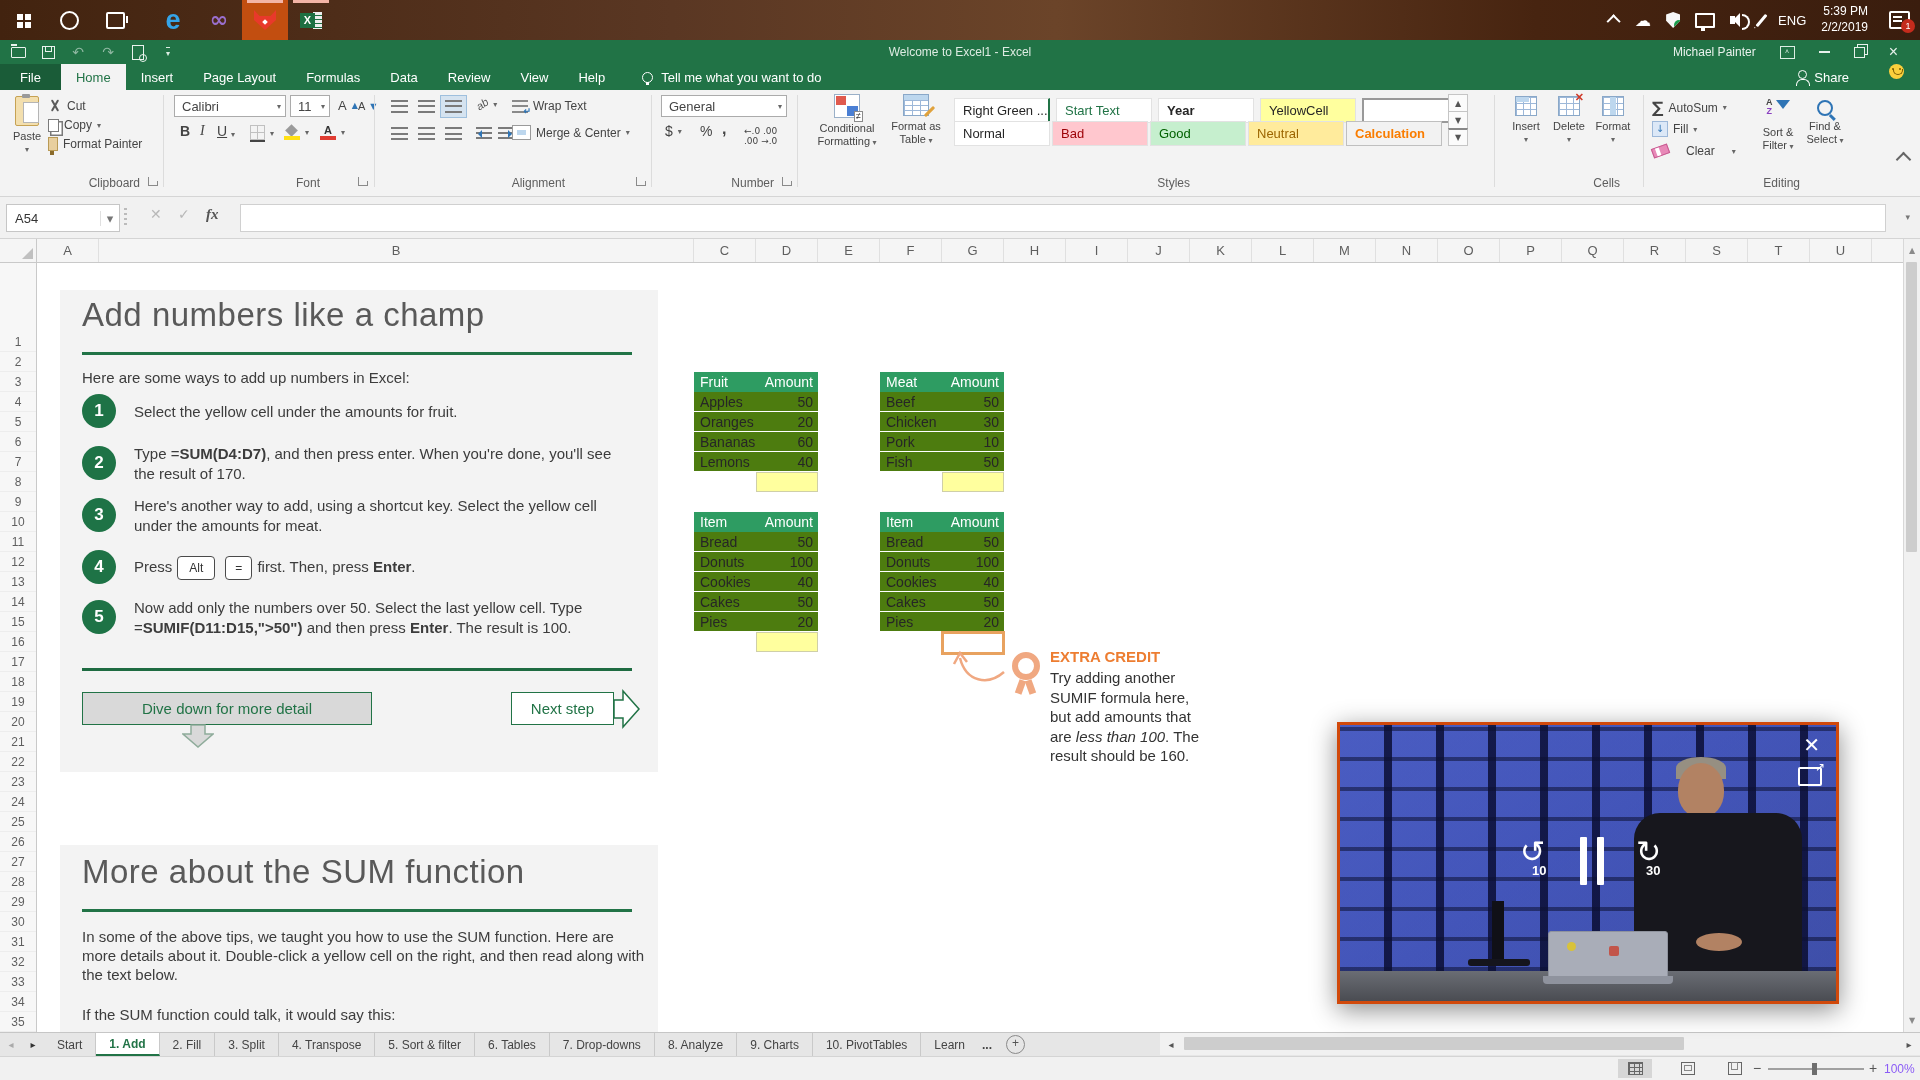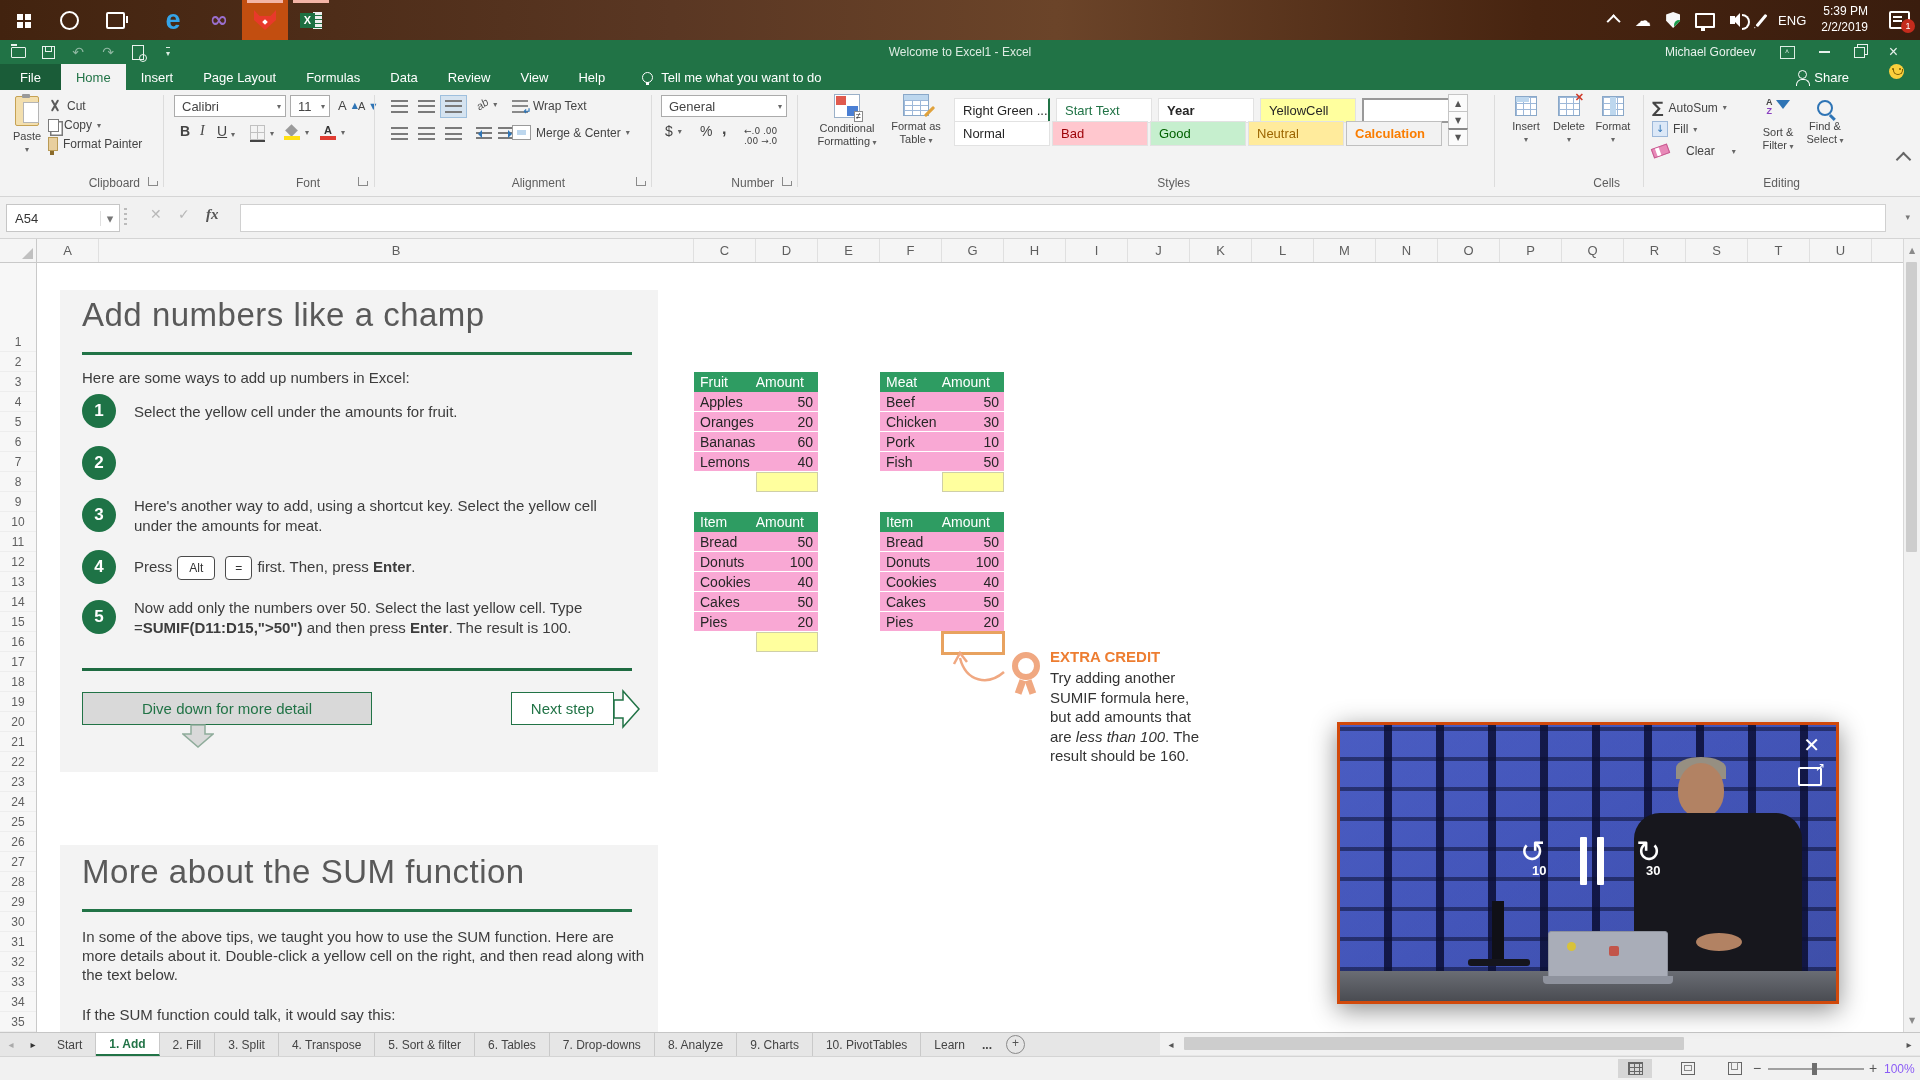--- a/index.html
+++ b/index.html
@@ -201,22 +201,22 @@
   .kbd-eq{padding:1px 9px;}
   .divider2{position:absolute;left:22px;top:378px;width:550px;height:3px;background:#1e6b41;}
   .gbtn{position:absolute;height:33px;border:1px solid #217346;color:#217346;font-size:15px;display:flex;align-items:center;justify-content:center;box-sizing:border-box;}
   .dive{left:22px;top:402px;width:290px;background:#d9d9d9;}
   .next{left:451px;top:402px;width:103px;background:#fff;}
 
   
   .xtable{position:absolute;width:124px;font-size:14px;}
   .thead{display:flex;height:20px;background:#2e9c62;color:#fff;align-items:center;}
   .thead span:first-child{flex:1;padding-left:6px;}
-  .thead span:last-child{padding-right:14px;}
-  .trow{display:flex;height:20px;background:#f9a8d4;border-bottom:1px solid #fff;align-items:center;color:#262626;box-sizing:border-box;}
+  .thead span:last-child{padding-right:5px;}
+  .trow{display:flex;height:20px;background:#4d7c0f;border-bottom:1px solid #fff;align-items:center;color:#262626;box-sizing:border-box;}
   .trow span:first-child{flex:1;padding-left:6px;}
   .trow span:last-child{padding-right:5px;}
   .ycell{position:absolute;width:62px;height:20px;background:#ffff9e;border:1px solid #cfcfa8;box-sizing:border-box;}
   .ocell{position:absolute;width:64px;height:24px;background:#fff;border:3px solid #e8a25f;box-sizing:border-box;}
 
   
   .medal{position:absolute;left:1012px;top:390px;width:16px;height:16px;border:6px solid #f0a881;border-radius:50%;}
   .medal::before,.medal::after{content:"";position:absolute;top:22px;width:7px;height:14px;background:#f0a881;}
   .medal::before{left:-1px;transform:rotate(20deg);}
   .medal::after{left:9px;transform:rotate(-20deg);}
@@ -354,21 +354,21 @@
       </div>
     <div class="qi">
         <div class="ppv"></div>
       </div>
     <div class="qi">
         <span class="qat-dd glyph">▾</span>
       </div>
   </div>
   <div class="tb-title">Welcome to Excel1 - Excel</div>
   <div class="tbar-right">
-    <span>Michael Gordeev</span>
+    <span>Michael Painter</span>
     <div class="ribopt">˄</div>
     <div class="wmin"></div>
     <div class="wrest"></div>
     <span class="wclose">×</span>
   </div>
 </div>
 
 <div class="tabrow">
   <div class="rtab rtab-file">File</div>
   <div class="rtab rtab-active">Home</div>
@@ -684,20 +684,21 @@
 
   <div class="card card1">
     <div class="bigtitle" style="top:6px;">Add numbers like a champ</div>
     <div class="grule" style="top:62px;"></div>
     <div class="ptext" style="left:22px;top:78px;">Here are some ways to add up numbers in Excel:</div>
 
     <div class="stepnum" style="top:104px;">1</div>
     <div class="steptxt" style="top:112px;"><span>Select the yellow cell under the amounts for fruit.</span></div>
 
     <div class="stepnum" style="top:156px;">2</div>
+    <div class="steptxt" style="top:154px;"><span>Type =</span><span class="b">SUM(D4:D7)</span><span>, and then press enter. When you're done, you'll see the result of 170.</span></div>
 
     <div class="stepnum" style="top:208px;">3</div>
     <div class="steptxt" style="top:206px;"><span>Here's another way to add, using a shortcut key. Select the yellow cell under the amounts for meat.</span></div>
 
     <div class="stepnum" style="top:260px;">4</div>
     <div class="steptxt" style="top:266px;"><span>Press</span><span class="kbd">Alt</span><span class="kbd kbd-eq">=</span><span>first. Then, press</span> <span class="b">Enter</span><span>.</span></div>
 
     <div class="stepnum" style="top:310px;">5</div>
     <div class="steptxt" style="top:308px;"><span>Now add only the numbers over 50. Select the last yellow cell. Type =</span><span class="b">SUMIF(D11:D15,"&gt;50")</span><span> and then press </span><span class="b">Enter</span><span>. The result is 100.</span></div>
 

